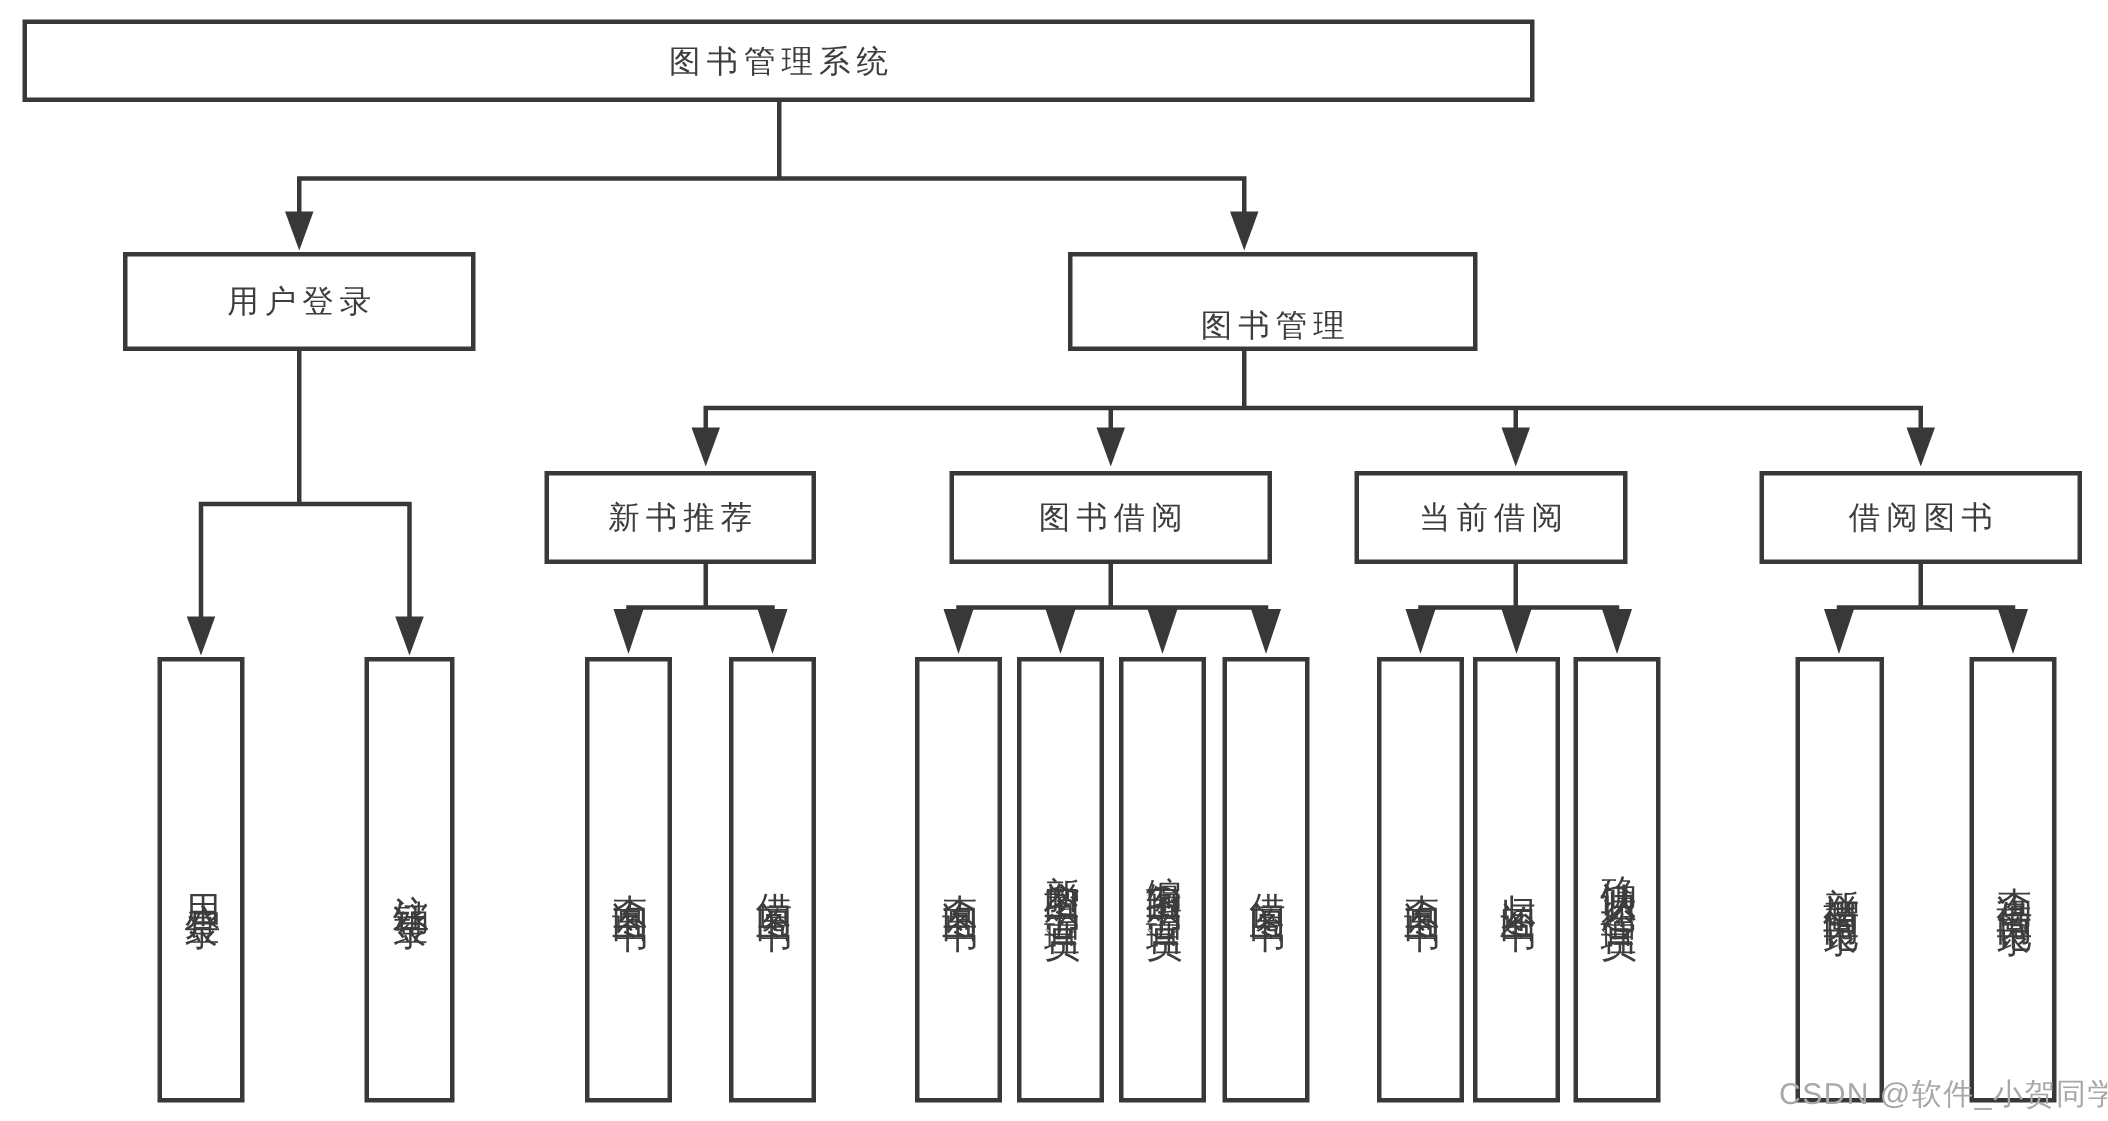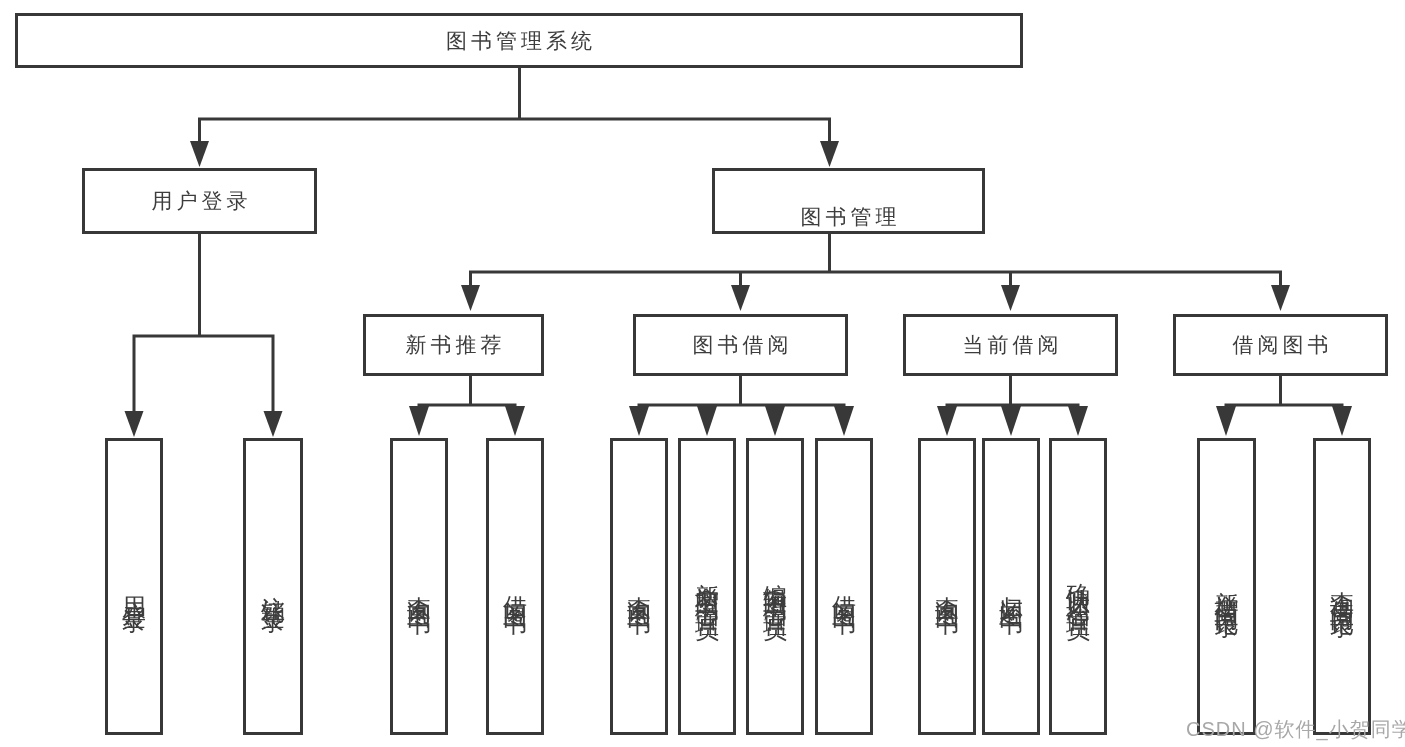--- a/index.html
+++ b/index.html
@@ -110,21 +110,21 @@
   <div class="hnode" style="left:712px;top:168px;width:273px;height:66px;align-items:flex-end;">
     <span>图书管理</span>
   </div>
 
   <div class="hnode" style="left:363px;top:314px;width:181px;height:62px;">
     <span>新书推荐</span>
   </div>
   <div class="hnode" style="left:633px;top:314px;width:215px;height:62px;">
     <span>图书借阅</span>
   </div>
-  <div class="hnode" style="left:903px;top:314px;width:215px;height:62px;">
+  <div class="hnode" style="left:903px;top:314px;width:182px;height:62px;">
     <span>当前借阅</span>
   </div>
   <div class="hnode" style="left:1173px;top:314px;width:215px;height:62px;">
     <span>借阅图书</span>
   </div>
 
   <div class="vnode" style="left:105px;width:58px;">
     <span>用户登录</span>
   </div>
   <div class="vnode" style="left:243px;width:60px;">

